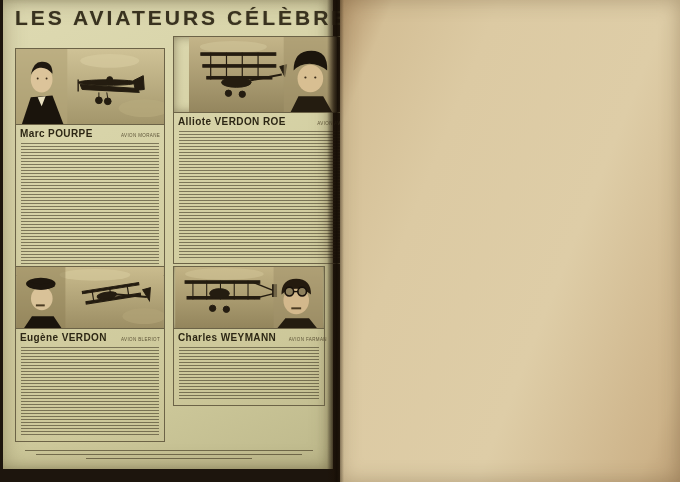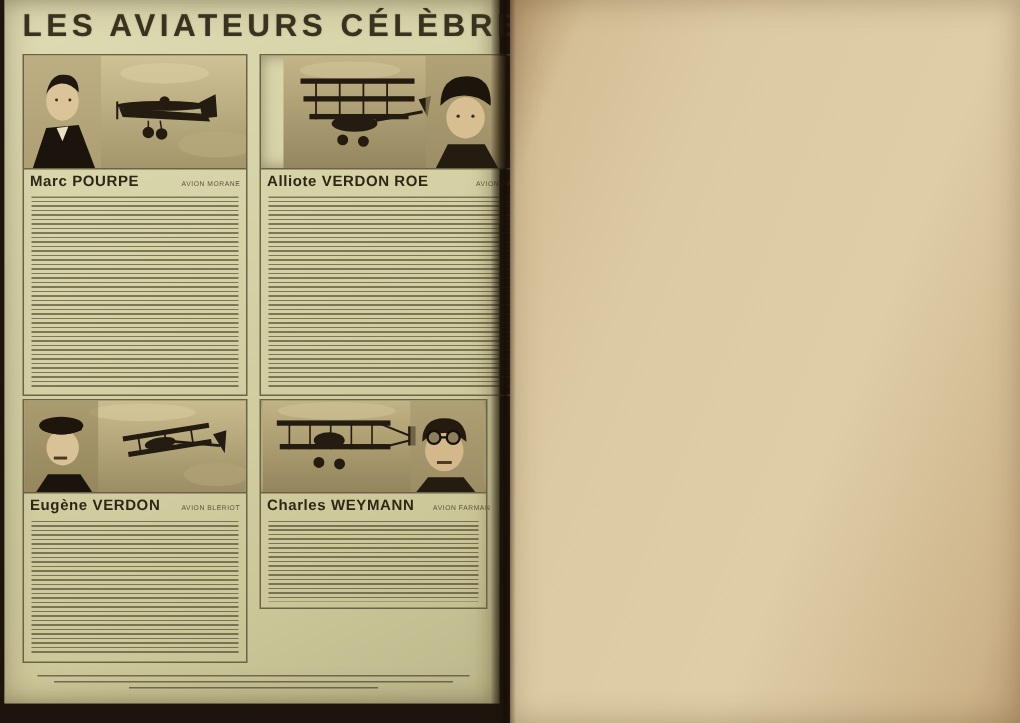--- a/index.html
+++ b/index.html
@@ -22,21 +22,21 @@
     background:linear-gradient(90deg, rgba(30,20,8,0) 0%, rgba(28,18,8,.75) 40%, rgba(22,14,6,.92) 58%, rgba(40,28,12,.35) 80%, rgba(30,20,8,0) 100%);
   }
 
   
   .lp-title {
     position:absolute; left:12px; top:6px; width:308px; text-align:center;
     font-weight:bold; font-size:21px; letter-spacing:3px; color:#39321f;
     text-shadow:0 0 1px rgba(57,50,31,.4); white-space:nowrap;
   }
   .panel { position:absolute; border:1px solid #6c6347; display:flex; flex-direction:column; }
-  .p1 { left:12px;  top:36px;  width:150px; height:228px; }
+  .p1 { left:12px;  top:48px;  width:150px; height:228px; }
   .p2 { left:170px; top:36px;  width:180px; height:228px; }
   .p3 { left:12px;  top:266px; width:150px; height:176px; }
   .p4 { left:170px; top:266px; width:152px; height:140px; }
   .photo { width:100%; border-bottom:1px solid #6c6347; overflow:hidden; flex:0 0 auto;
            box-shadow:inset 0 0 10px rgba(60,46,22,.45); }
   .photo svg { display:block; width:100%; height:100%; }
   .nameline { display:flex; justify-content:space-between; align-items:baseline; padding:3px 4px 1px 4px; }
   .pname { font-weight:bold; font-size:10px; color:#2d2715; letter-spacing:.4px; white-space:nowrap; }
   .pplane { font-size:6px; transform:scale(.75); transform-origin:right center; color:#5d5438; letter-spacing:.5px; white-space:nowrap; }
   .ptext { margin:3px 5px 4px 5px; flex:1; }

